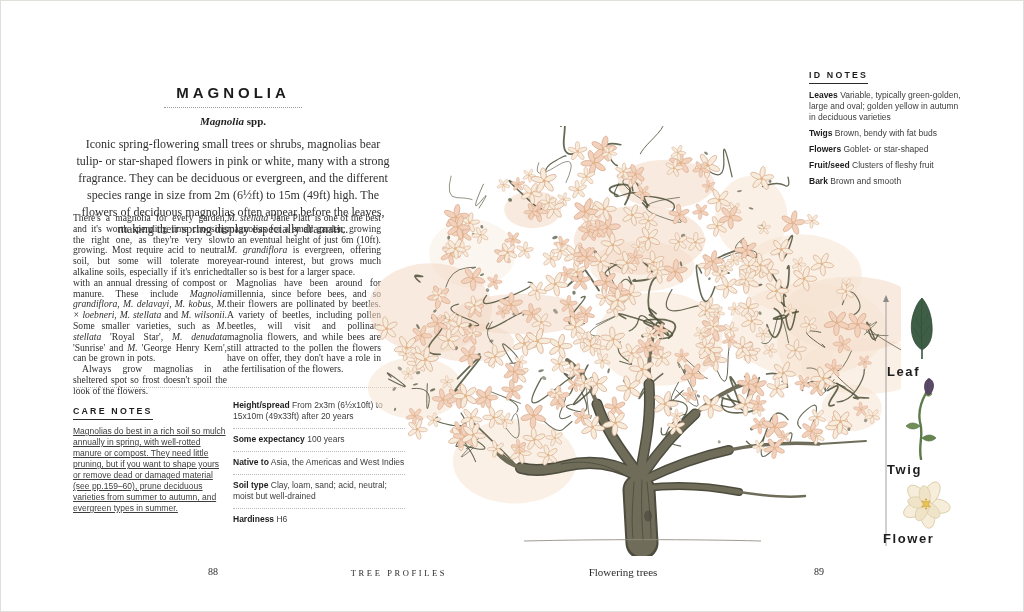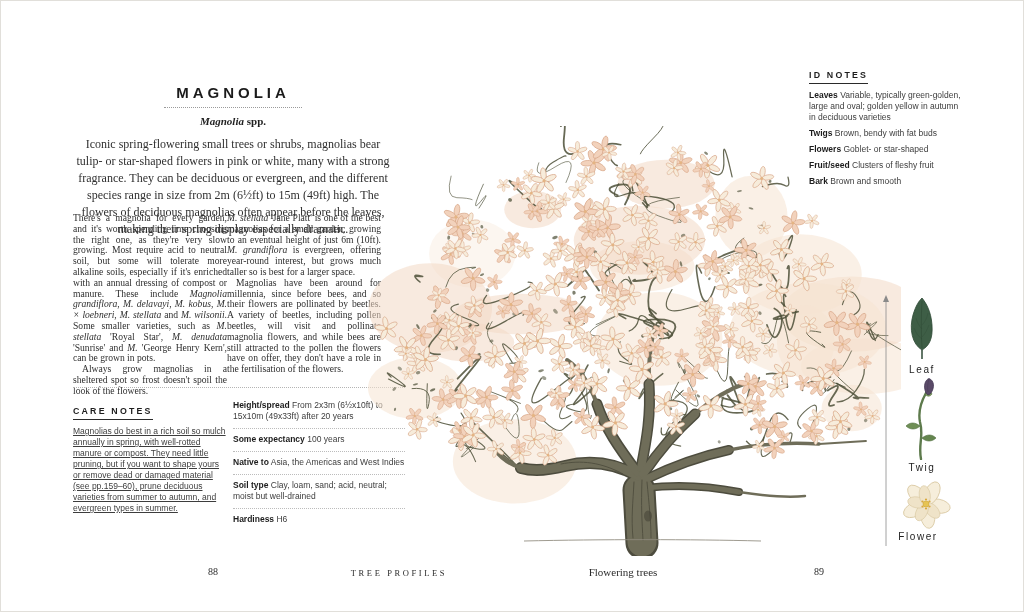--- a/index.html
+++ b/index.html
@@ -35,22 +35,22 @@
   .fact-row{padding:5px 0 6px 0;border-bottom:1.5px dotted #bcbcbc;}
   .fact-row:first-child{padding-top:0;}
   .fact-row:last-child{border-bottom:none;}
   
   .idnotes{position:absolute;left:808px;top:63px;width:152px;}
   .idnotes .sans-body{margin-top:6px;}
   .id-item{margin-bottom:5px;}
   
   .tree-wrap{position:absolute;left:360px;top:125px;width:540px;height:430px;}
   
-  .specimen-label{position:absolute;font-family:"Liberation Sans", sans-serif;font-size:10px;
-                  font-weight:400;letter-spacing:1.6px;color:#1e1e1e;width:70px;text-align:center;}
+  .specimen-label{position:absolute;font-family:"Liberation Sans", sans-serif;font-size:13px;
+                  font-weight:700;letter-spacing:1.6px;color:#1e1e1e;width:70px;}
   .spec-svg{position:absolute;}
   
   .footer-item{position:absolute;text-align:center;color:#2b2b2b;}
   .pageno{font-size:10px;width:40px;}
   .section-label{font-size:8.5px;letter-spacing:2.6px;width:160px;}
   .subsection-label{font-size:11px;width:120px;}
 </style>
 </head>
 <body>
 

